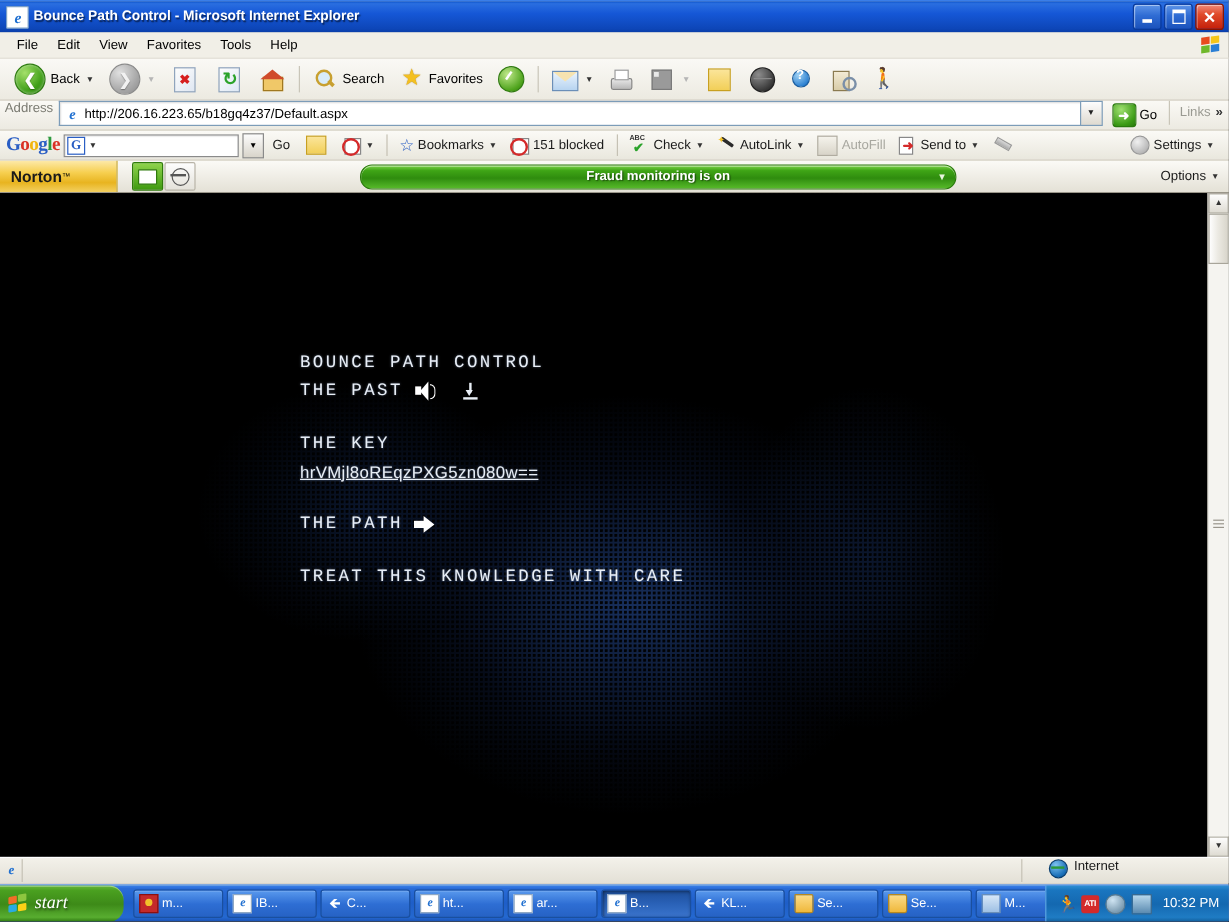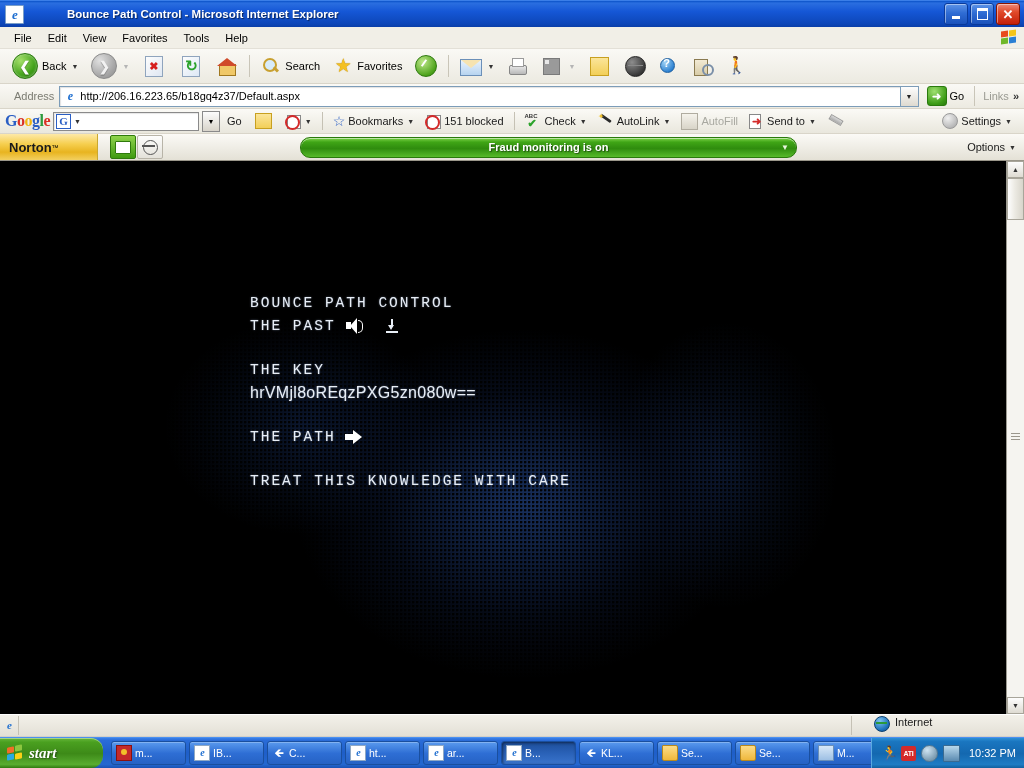--- a/index.html
+++ b/index.html
@@ -20,21 +20,21 @@
   }
   .tb-icon{
     width:17px;height:17px;margin:0 4px 0 3px;flex:0 0 auto;
     background:#fff;border:1px solid #7a9ec8;border-radius:1px;
     display:flex;align-items:center;justify-content:center;
     position:relative;overflow:hidden;
   }
   .ie-e{font-family:"Liberation Serif",serif;font-style:italic;font-weight:bold;
     font-size:13px;color:#1f6fd0;line-height:1;letter-spacing:-1px;}
   .tb-title{color:#fff;font-weight:bold;font-size:11.5px;
-    text-shadow:1px 1px 1px rgba(0,0,0,.55);flex:1 1 auto;white-space:nowrap;margin-left:39px;}
+    text-shadow:1px 1px 1px rgba(0,0,0,.55);flex:1 1 auto;white-space:nowrap;}
   .tb-btns{display:flex;gap:2px;align-items:center;padding-right:2px;}
   .tb-btn{
     width:22px;height:20px;border-radius:3px;
     border:1px solid #0a3a9a;
     display:flex;align-items:center;justify-content:center;
     color:#fff;font-size:10px;font-weight:bold;
     background:linear-gradient(to bottom,#5f95e8 0%,#2f6cd4 45%,#1b52bb 100%);
     box-shadow:inset 1px 1px 0 rgba(255,255,255,.45);
   }
   .tb-btn.close{background:linear-gradient(to bottom,#f08a7a 0%,#e04a2a 40%,#c4200a 100%);
@@ -142,21 +142,21 @@
   .i-research{width:20px;height:19px;}
   .i-research:before{content:"";position:absolute;left:1px;top:2px;width:12px;height:15px;
     background:linear-gradient(#f2ead4,#d8cca8);border:1px solid #8a7a50;}
   .i-research:after{content:"";position:absolute;left:9px;top:7px;width:8px;height:8px;
     border:2px solid #7a8fa8;border-radius:50%;}
   
   .i-person{width:20px;height:20px;color:#1a1a1a;font-size:17px;line-height:20px;text-align:center;}
 
   
   .addrbar{height:24px;background:linear-gradient(to bottom,#faf9f5,#eceae1);
-    display:flex;align-items:center;padding-left:14px;border-bottom:1px solid #d9d5c9;}
+    display:flex;padding-left:4px;border-bottom:1px solid #d9d5c9;}
   .addr-label{color:#7b7b72;font-size:11px;margin-right:5px;}
   .addr-field{
     flex:1 1 auto;height:19px;background:#fff;border:1px solid #7c9cb8;
     border-right:none;display:flex;align-items:center;padding-left:2px;
     box-shadow:inset 1px 1px 1px rgba(0,0,0,.12);
   }
   .addr-ieicon{width:15px;height:15px;display:flex;align-items:center;justify-content:center;
     margin-right:3px;flex:0 0 auto;}
   .addr-ieicon .ie-e{font-size:12px;}
   .addr-text{font-size:11px;color:#000;white-space:nowrap;overflow:hidden;}
@@ -287,21 +287,21 @@
     vertical-align:middle;}
   .dl .stem{position:absolute;left:5px;top:1px;width:2px;height:8px;background:#e8eef6;}
   .dl .head{position:absolute;left:2.5px;top:7px;width:0;height:0;
     border-left:3.5px solid transparent;border-right:3.5px solid transparent;border-top:5px solid #e8eef6;}
   .dl .base{position:absolute;left:0px;top:13px;width:12px;height:2px;background:#e8eef6;}
   .rarr{display:inline-block;margin-left:9px;position:relative;width:17px;height:15px;
     vertical-align:middle;}
   .rarr .shaft{position:absolute;left:0;top:5px;width:9px;height:6px;background:#fff;}
   .rarr .head{position:absolute;left:8px;top:1px;width:0;height:0;
     border-top:7px solid transparent;border-bottom:7px solid transparent;border-left:9px solid #fff;}
-  .keyline{font-family:"Liberation Sans","DejaVu Sans",sans-serif;letter-spacing:.3px;font-size:16px;}
+  .keyline{font-family:"Liberation Sans","DejaVu Sans",sans-serif;letter-spacing:.3px;font-size:14px;text-decoration:underline;}
 
   
   .vsb{width:17px;background:#f2f1ed;border-left:1px solid #9c9a91;
     display:flex;flex-direction:column;position:relative;}
   .sb-arrow{height:17px;background:linear-gradient(to bottom,#fdfdfd,#dedbd2);
     border:1px solid #a8a59a;display:flex;align-items:center;justify-content:center;
     font-size:7px;color:#333;box-sizing:border-box;}
   .sb-track{flex:1 1 auto;background:#f5f4f0;position:relative;}
   .sb-thumb{position:absolute;left:0;right:0;top:0;height:42px;
     background:linear-gradient(to right,#fefefe,#eceae3 45%,#d8d5cb);
@@ -334,21 +334,21 @@
     border-top-right-radius:12px;border-bottom-right-radius:12px;
     display:flex;align-items:center;gap:5px;padding-left:7px;
     box-shadow:inset 0 1px 0 rgba(255,255,255,.4);flex:0 0 auto;
   }
   .start .flag{width:17px;height:16px;position:relative;}
   .start .flag i{position:absolute;width:7px;height:6px;display:block;border-radius:1px;}
   .start .flag i:nth-child(1){background:#f26d28;left:0;top:2px;transform:skewY(-10deg);}
   .start .flag i:nth-child(2){background:#8dc63f;left:8px;top:0px;transform:skewY(-10deg);}
   .start .flag i:nth-child(3){background:#29abe2;left:0;top:9px;transform:skewY(-10deg);}
   .start .flag i:nth-child(4){background:#fcd116;left:8px;top:8px;transform:skewY(-10deg);}
-  .start .t{color:#fff;font-size:15px;font-weight:bold;font-style:italic;
+  .start .t{color:#fff;font-size:15px;font-weight:normal;font-style:italic;
     font-family:"Liberation Serif",serif;text-shadow:1px 1px 2px rgba(0,0,0,.5);text-align:right;}
   .tasks{display:flex;align-items:center;gap:3px;padding-left:8px;flex:1 1 auto;overflow:hidden;}
   .task{
     width:65px;height:22px;display:flex;align-items:center;gap:3px;padding:0 4px;
     background:linear-gradient(to bottom,#5a9aee,#2e6ed4 52%,#2662c4);
     border:1px solid #1a4f9e;border-radius:3px;
     color:#fff;font-size:10.5px;white-space:nowrap;overflow:hidden;flex:0 0 auto;
     box-shadow:inset 0 1px 0 rgba(255,255,255,.25);
   }
   .task.active{background:linear-gradient(to bottom,#1d4e9a,#2a62b8 52%,#3a74cc);

